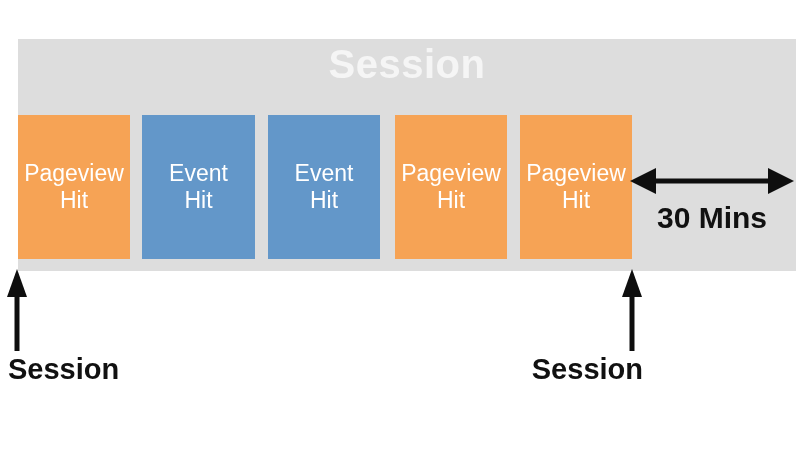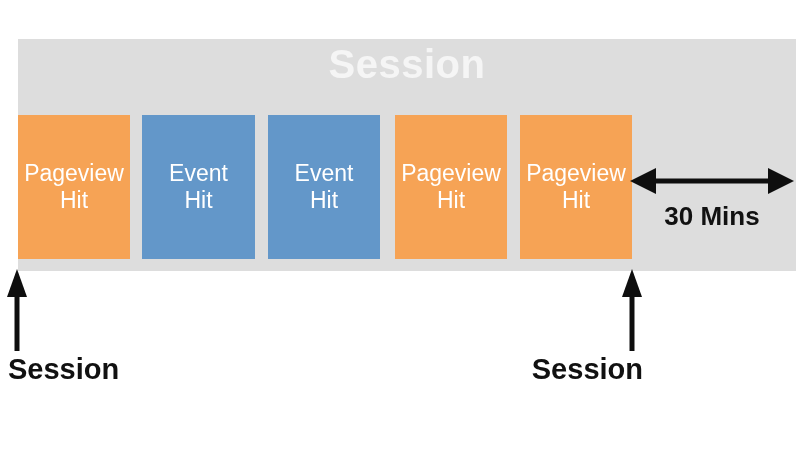--- a/index.html
+++ b/index.html
@@ -48,21 +48,21 @@
   .hit2{left:142px;width:113px;}
   .hit3{left:268px;width:112px;}
   .hit4{left:395px;width:112px;}
   .hit5{left:520px;width:112px;}
 
   
   .timeout-arrow{position:absolute;left:628px;top:161px;width:168px;height:38px;}
   .timeout-label{
     position:absolute;left:630px;top:200px;width:164px;
     text-align:center;
-    font-size:26px;font-weight:bold;color:var(--label-text);
+    font-size:30px;font-weight:bold;color:var(--label-text);
   }
 
   
   .up-arrow{position:absolute;width:26px;height:86px;}
   .up-arrow--start{left:4px;top:266px;}
   .up-arrow--end{left:619px;top:266px;}
 
   
   .annotation{
     position:absolute;top:348px;

